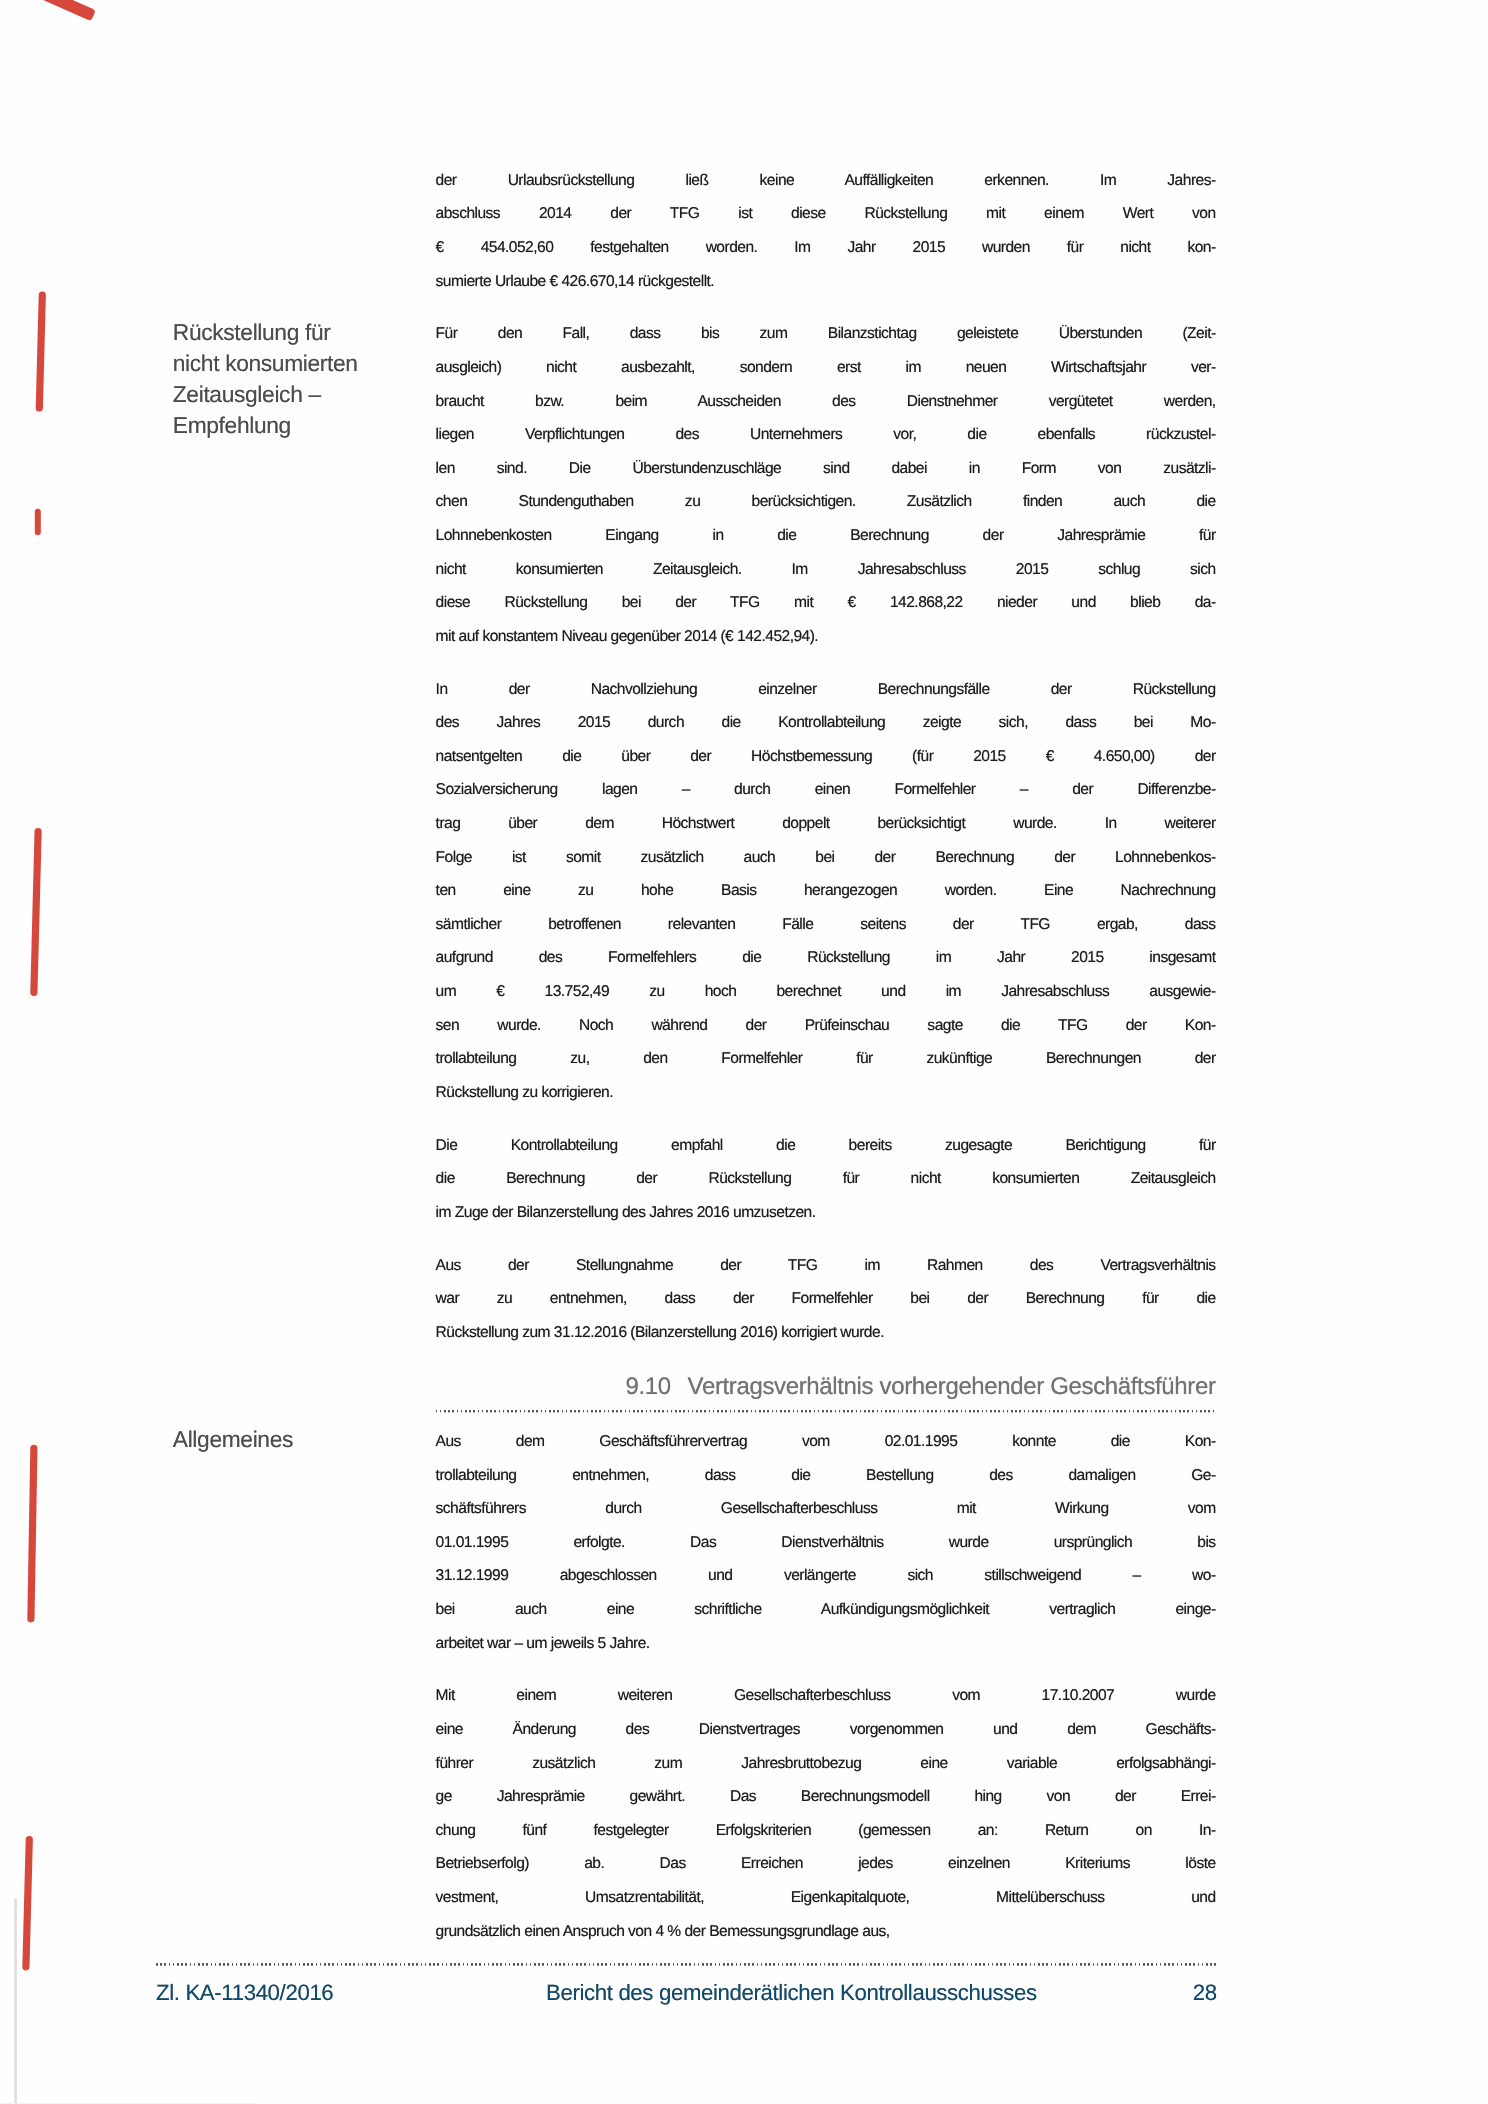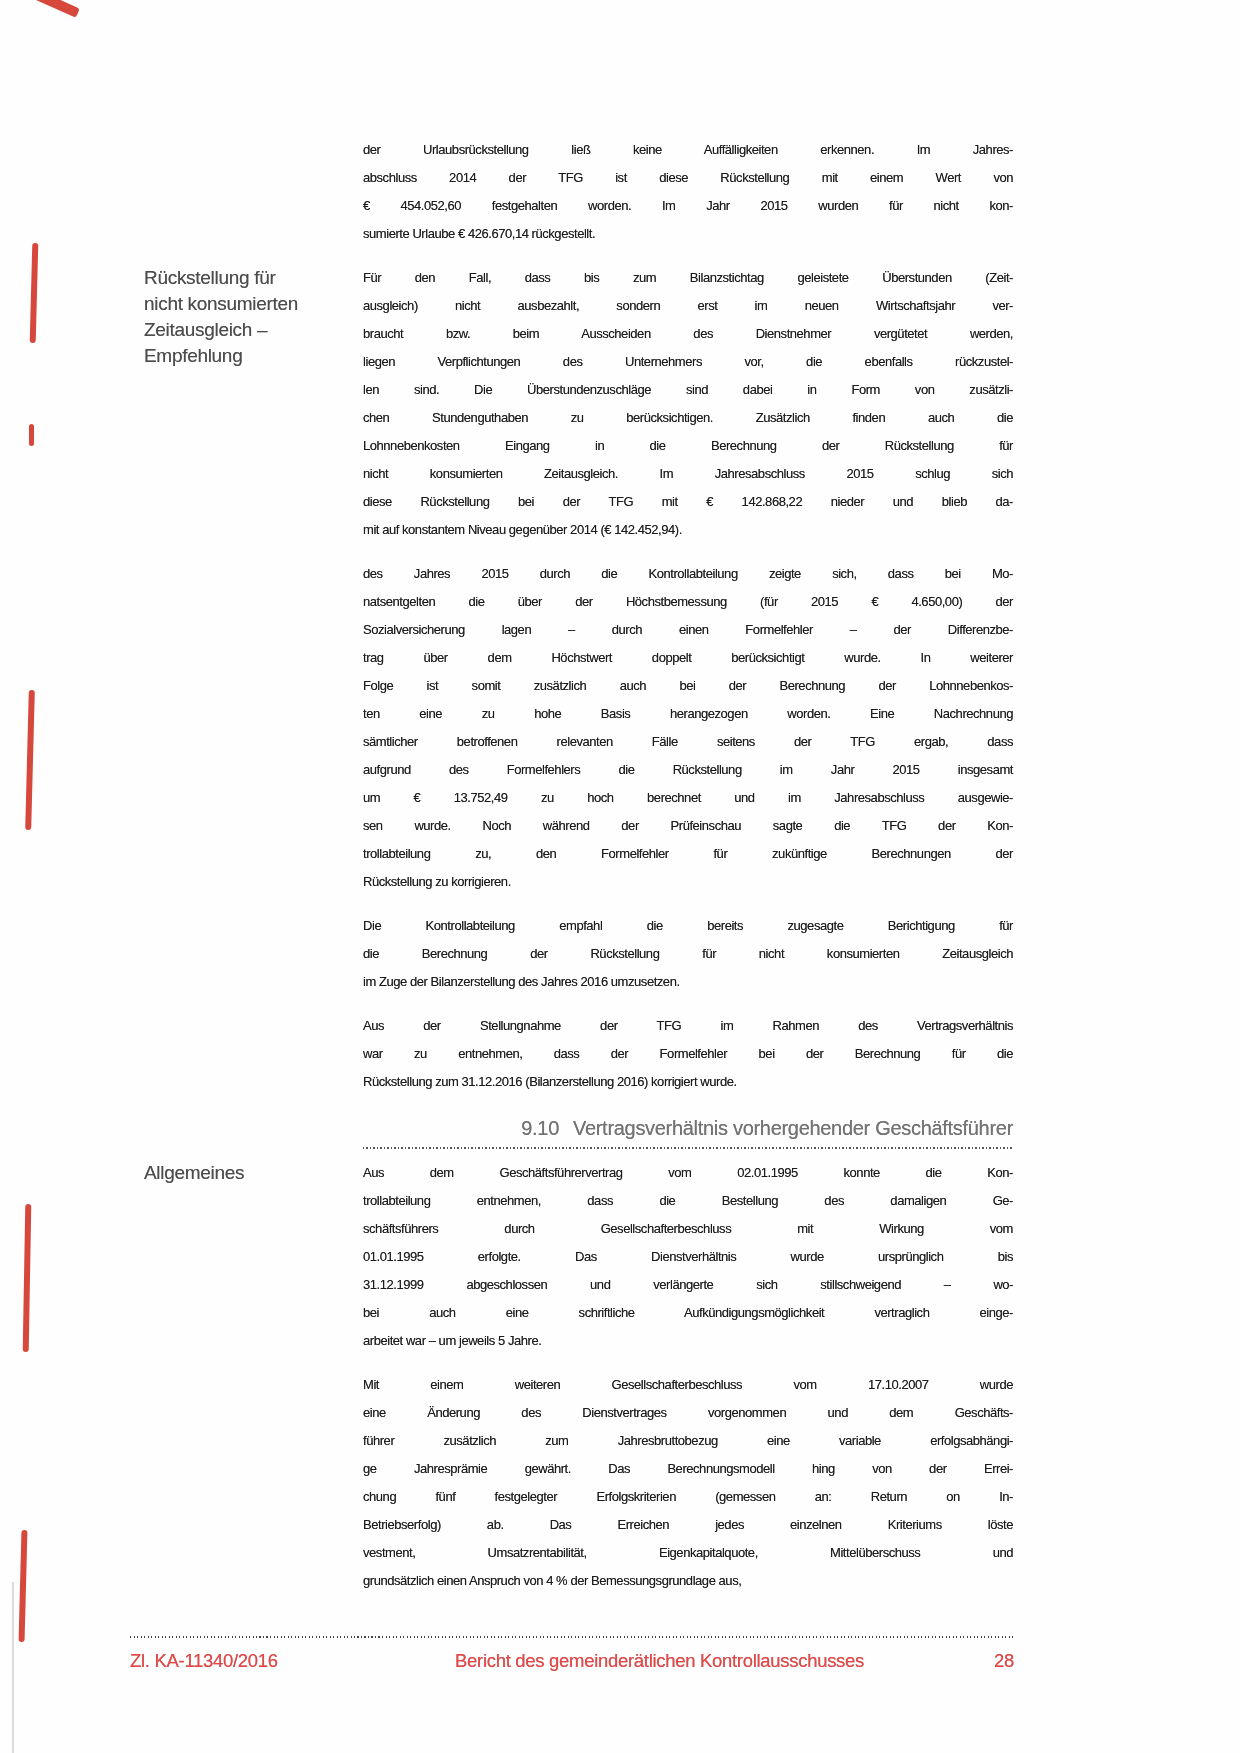--- a/index.html
+++ b/index.html
@@ -36,21 +36,21 @@
   .dotted{
     height:2px;margin-top:5px;
     background:repeating-linear-gradient(to right,#555 0 1.4px,transparent 1.4px 3.5px);
   }
   .footer-dotted{
     position:absolute;left:130px;top:1636px;width:884px;height:2px;
     background:repeating-linear-gradient(to right,#444 0 1.4px,transparent 1.4px 3.5px);
   }
   .footer-row{
     position:absolute;left:130px;top:1648px;width:884px;height:26px;
-    font-size:18.5px;line-height:26px;color:#ef4444;letter-spacing:-0.3px;
+    font-size:18.5px;line-height:26px;color:#0c4a6e;letter-spacing:-0.3px;
     text-shadow:0 0 0.5px rgba(40,40,40,.55);
   }
   .footer-ref{position:absolute;left:0;top:0;}
   .footer-center{position:absolute;left:325px;top:0;}
   .footer-page{position:absolute;right:0;top:0;}
   .red-mark{position:absolute;border-radius:3px;opacity:.92;}
   .scan-line{position:absolute;left:12px;top:1582px;width:2px;height:171px;background:#d2d2d2;opacity:.8;}
 </style>
 </head>
 <body>
@@ -81,28 +81,29 @@
           <div>Zeitausgleich –</div>
           <div>Empfehlung</div>
         </div>
         <div class="body-col">
           <div class="line">Für den Fall, dass bis zum Bilanzstichtag geleistete Überstunden (Zeit-</div>
           <div class="line">ausgleich) nicht ausbezahlt, sondern erst im neuen Wirtschaftsjahr ver-</div>
           <div class="line">braucht bzw. beim Ausscheiden des Dienstnehmer vergütetet werden,</div>
           <div class="line">liegen Verpflichtungen des Unternehmers vor, die ebenfalls rückzustel-</div>
           <div class="line">len sind. Die Überstundenzuschläge sind dabei in Form von zusätzli-</div>
           <div class="line">chen Stundenguthaben zu berücksichtigen. Zusätzlich finden auch die</div>
-          <div class="line">Lohnnebenkosten Eingang in die Berechnung der Rückstellung für</div>
+          <div class="line">Lohnnebenkosten Eingang in die Berechnung der Jahresprämie für</div>
           <div class="line">nicht konsumierten Zeitausgleich. Im Jahresabschluss 2015 schlug sich</div>
           <div class="line">diese Rückstellung bei der TFG mit € 142.868,22 nieder und blieb da-</div>
           <div class="line last">mit auf konstantem Niveau gegenüber 2014 (€ 142.452,94).</div>
         </div>
       </div>
       <div class="para-row">
         <div class="body-col">
+          <div class="line">In der Nachvollziehung einzelner Berechnungsfälle der Rückstellung</div>
           <div class="line">des Jahres 2015 durch die Kontrollabteilung zeigte sich, dass bei Mo-</div>
           <div class="line">natsentgelten die über der Höchstbemessung (für 2015 € 4.650,00) der</div>
           <div class="line">Sozialversicherung lagen – durch einen Formelfehler – der Differenzbe-</div>
           <div class="line">trag über dem Höchstwert doppelt berücksichtigt wurde. In weiterer</div>
           <div class="line">Folge ist somit zusätzlich auch bei der Berechnung der Lohnnebenkos-</div>
           <div class="line">ten eine zu hohe Basis herangezogen worden. Eine Nachrechnung</div>
           <div class="line">sämtlicher betroffenen relevanten Fälle seitens der TFG ergab, dass</div>
           <div class="line">aufgrund des Formelfehlers die Rückstellung im Jahr 2015 insgesamt</div>
           <div class="line">um € 13.752,49 zu hoch berechnet und im Jahresabschluss ausgewie-</div>
           <div class="line">sen wurde. Noch während der Prüfeinschau sagte die TFG der Kon-</div>

